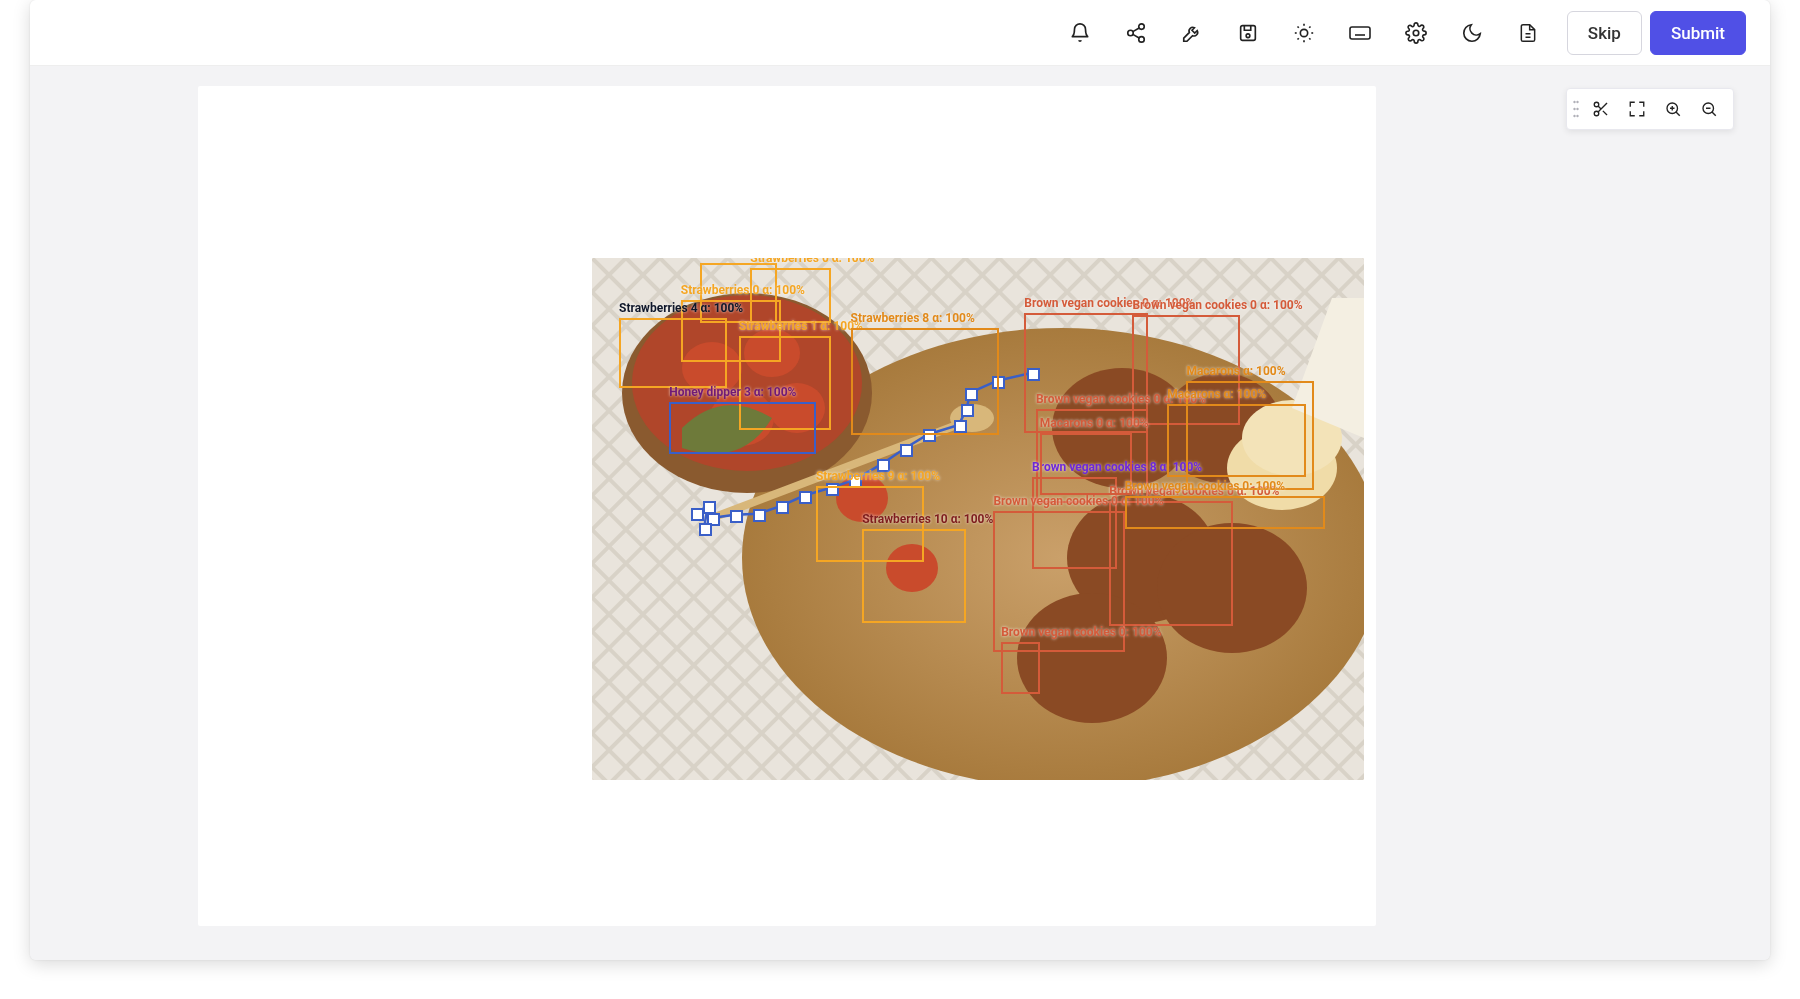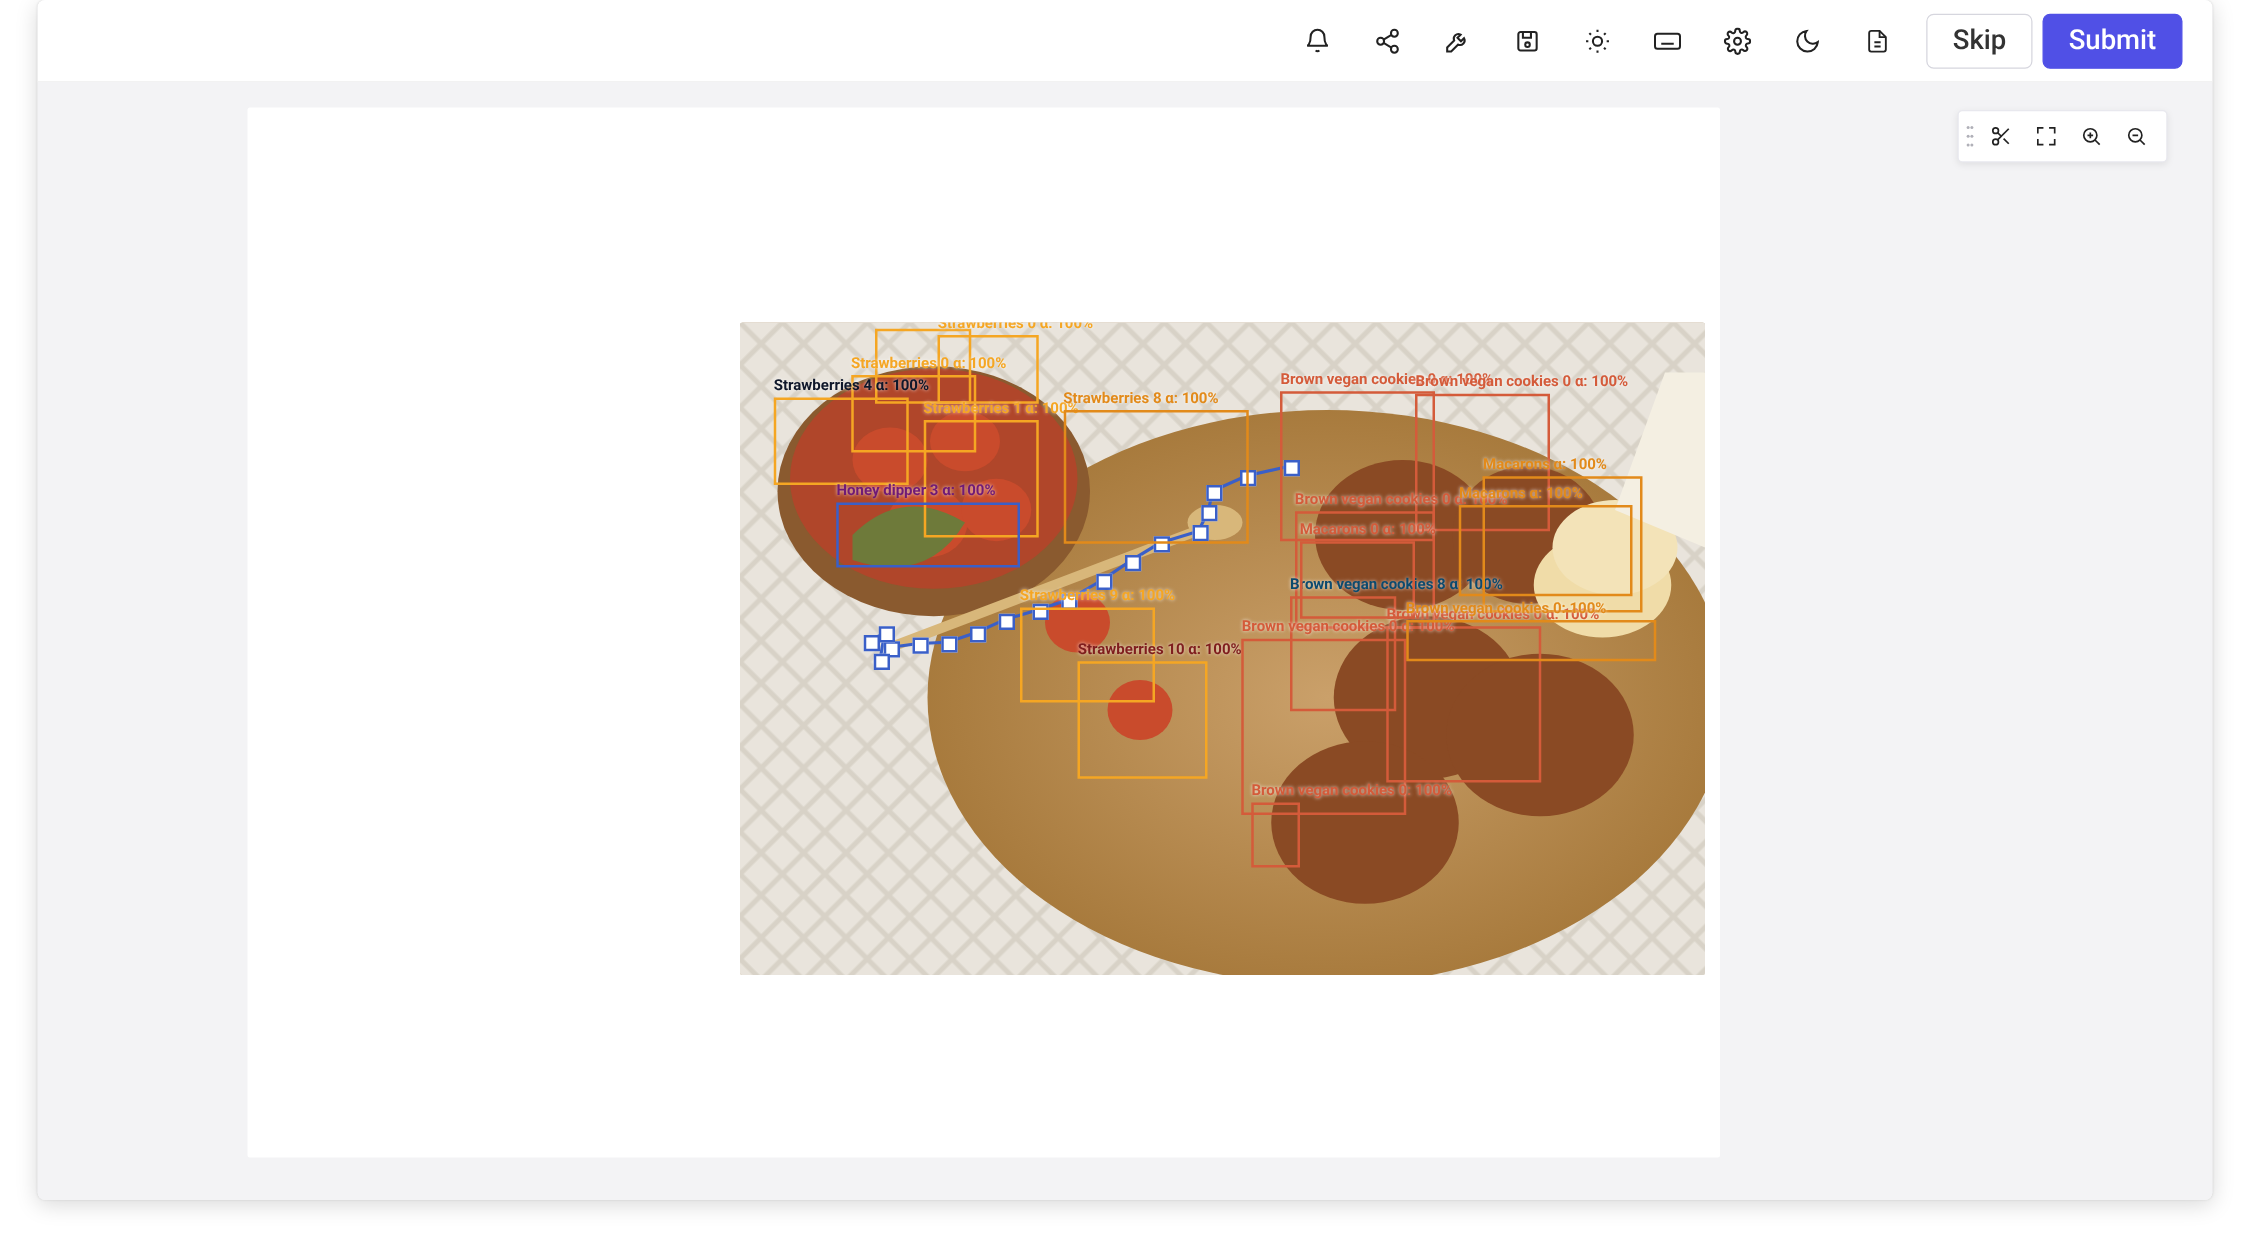--- a/index.html
+++ b/index.html
@@ -47,21 +47,21 @@
     justify-content: center;
     color: #222;
     margin-right: 6px;
     cursor: pointer;
     border-radius: 4px;
   }
   .topbar .btn {
     height: 42px;
     padding: 0 20px;
     border-radius: 6px;
-    font-size: 22px;
+    font-size: 17px;
     font-weight: 500;
     display: inline-flex;
     align-items: center;
     justify-content: center;
     cursor: pointer;
     margin-left: 8px;
   }
   .btn-skip {
     background: #fff;
     border: 1px solid #d6d6de;
@@ -412,21 +412,21 @@
           <div class="ann" style="border-color: rgb(212, 91, 58); left: 432.32px; top: 54.81px; width: 123.52px; height: 120.06px;">
             <div class="ann-label" style="color: rgb(212, 91, 58);">Brown vegan cookies 0 α: 100%</div>
           </div>
           <div class="ann" style="border-color: rgb(212, 91, 58); left: 540.4px; top: 57.42px; width: 108.08px; height: 109.62px;">
             <div class="ann-label" style="color: rgb(212, 91, 58);">Brown vegan cookies 0 α: 100%</div>
           </div>
           <div class="ann" style="border-color: rgb(212, 91, 58); left: 443.9px; top: 151.38px; width: 111.94px; height: 93.96px;">
             <div class="ann-label" style="color: rgb(212, 91, 58);">Brown vegan cookies 0 α: 100%</div>
           </div>
           <div class="ann" style="border-color: rgb(212, 91, 58); left: 440.04px; top: 219.24px; width: 84.92px; height: 91.35px;">
-            <div class="ann-label" style="color: #0c4a6e;">Brown vegan cookies 8 α: 100%</div>
+            <div class="ann-label" style="color: #6d28d9;">Brown vegan cookies 8 α: 100%</div>
           </div>
           <div class="ann" style="border-color: rgb(212, 91, 58); left: 517.24px; top: 242.73px; width: 123.52px; height: 125.28px;">
             <div class="ann-label" style="color: rgb(212, 91, 58);">Brown vegan cookies 0 α: 100%</div>
           </div>
           <div class="ann" style="border-color: rgb(212, 91, 58); left: 401.44px; top: 253.17px; width: 131.24px; height: 140.94px;">
             <div class="ann-label" style="color: rgb(212, 91, 58);">Brown vegan cookies 0 α: 100%</div>
           </div>
           <div class="ann" style="border-color: rgb(212, 91, 58); left: 409.16px; top: 383.67px; width: 38.6px; height: 52.2px;">
             <div class="ann-label" style="color: rgb(212, 91, 58);">Brown vegan cookies 0: 100%</div>
           </div>

